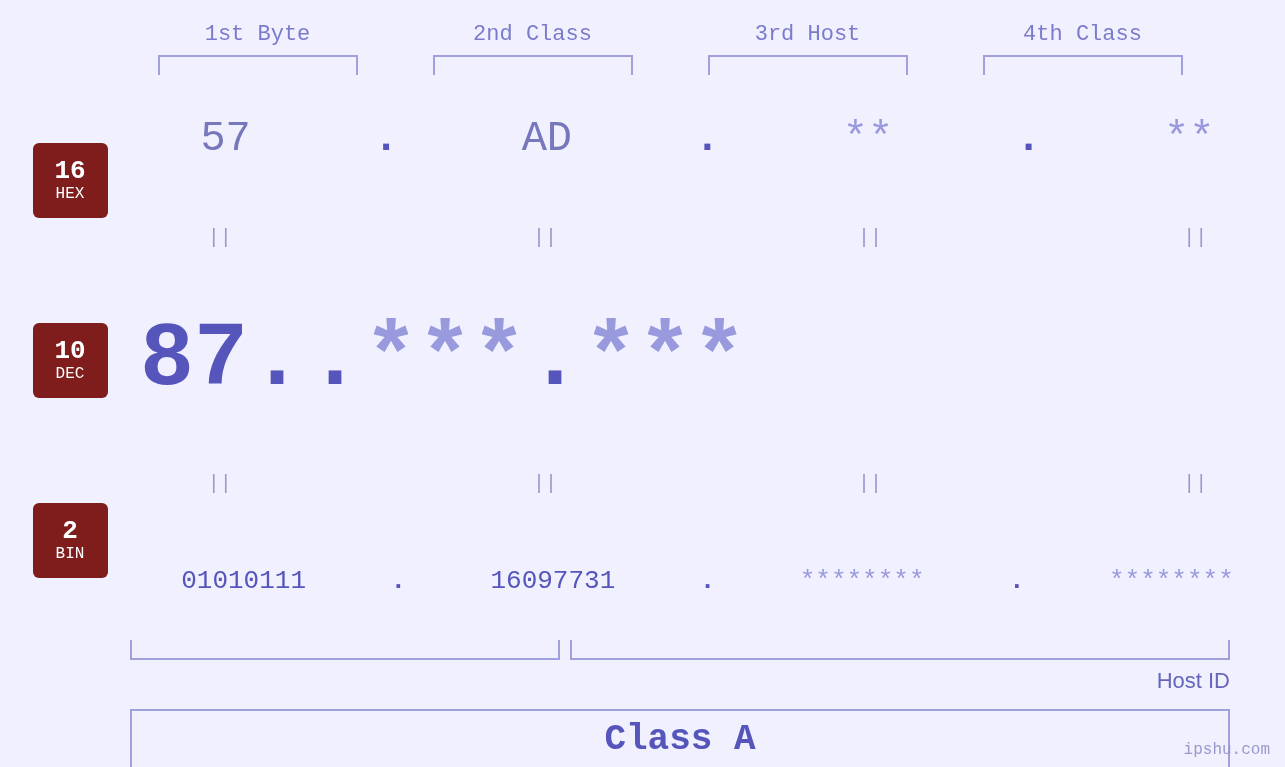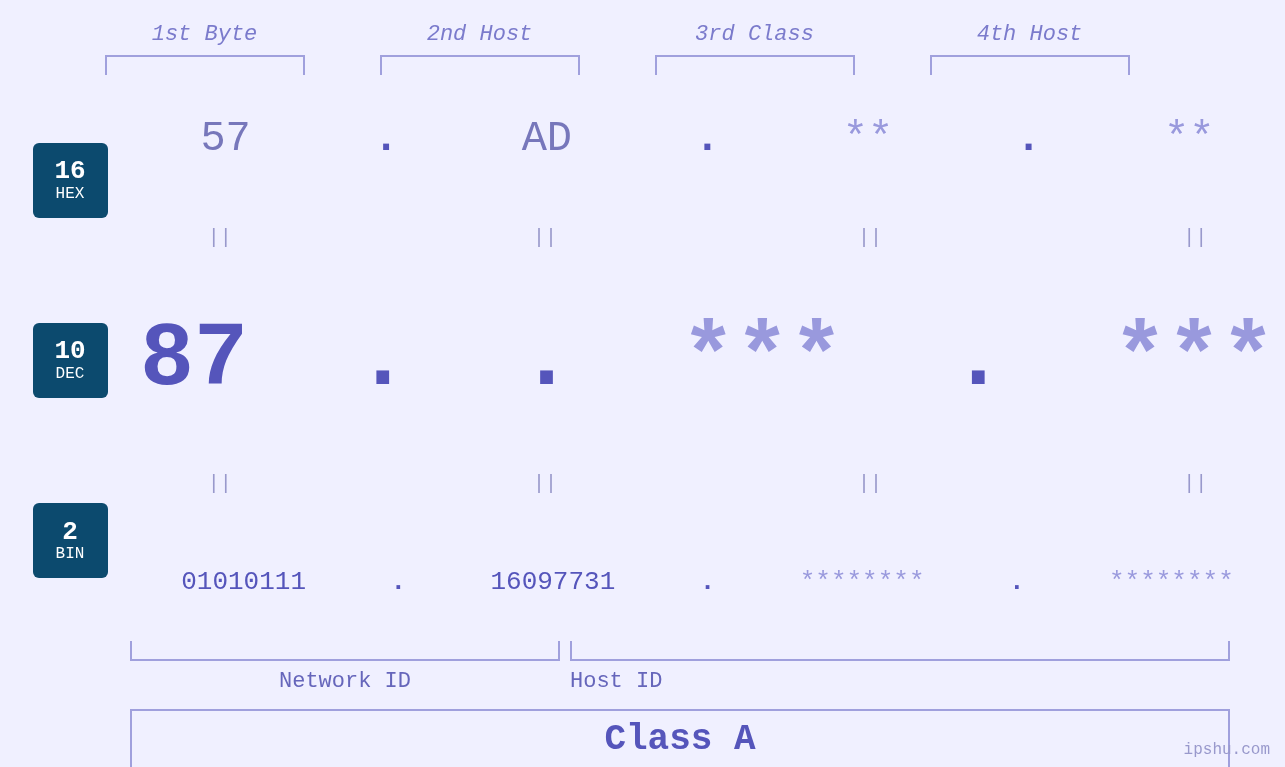--- a/index.html
+++ b/index.html
@@ -23,21 +23,21 @@
 
     .bracket-box {
       width: 200px;
       height: 20px;
       border: 2px solid #a0a0dd;
       border-bottom: none;
       position: relative;
     }
 
     .badge {
-      background: #0c4a6e;
+      background: #7f1d1d;
       color: white;
       width: 75px;
       height: 75px;
       border-radius: 6px;
       display: flex;
       flex-direction: column;
       align-items: center;
       justify-content: center;
       font-family: 'Courier New', Courier, monospace;
     }
@@ -116,26 +116,26 @@
       font-family: 'Courier New', Courier, monospace;
       text-align: center;
     }
 
   </style>
 </head>
 <body>
 
 <div class="full-layout">
 
-  <div style="display:flex; flex-direction:column; padding-left:67px; padding-top:22px; margin-bottom:5px;font-style:italic;">
+  <div style="display:flex; flex-direction:column; padding-left:120px; padding-top:22px; margin-bottom:5px;">
     <div style="display:flex; width:1100px; justify-content:space-around;">
       <div class="byte-label">1st Byte</div>
-      <div class="byte-label">2nd Host</div>
-      <div class="byte-label">3rd Class</div>
-      <div class="byte-label">4th Host</div>
+      <div class="byte-label">2nd Class</div>
+      <div class="byte-label">3rd Host</div>
+      <div class="byte-label">4th Class</div>
     </div>
     <div style="display:flex; width:1100px; justify-content:space-around; margin-top:8px;">
       <div class="bracket-box"></div>
       <div class="bracket-box"></div>
       <div class="bracket-box"></div>
       <div class="bracket-box"></div>
     </div>
   </div>
 
   <div style="display:flex; width:1285px; align-items:stretch; flex:1;">
@@ -170,21 +170,21 @@
       <div style="display:flex; align-items:center; justify-content:space-around; height:30px;">
         <span class="eq-sym">||</span>
         <span style="width:30px;"></span>
         <span class="eq-sym">||</span>
         <span style="width:30px;"></span>
         <span class="eq-sym">||</span>
         <span style="width:30px;"></span>
         <span class="eq-sym">||</span>
       </div>
 
-      <div style="display:flex; align-items:center; justify-content:space-between; height:120px;">
+      <div style="display:flex; align-items:center; justify-content:flex-start; height:120px;">
         <span class="cell-value dec-size">87</span>
         <span class="dot dec-dot">.</span>
         <span class="dot dec-dot">.</span>
         <span class="cell-value dec-size masked">***</span>
         <span class="dot dec-dot">.</span>
         <span class="cell-value dec-size masked">***</span>
       </div>
 
       <div style="display:flex; align-items:center; justify-content:space-around; height:30px;">
         <span class="eq-sym">||</span>
@@ -209,23 +209,22 @@
     </div>
   </div>
 
   <div style="display:flex; flex-direction:column; padding-left:130px;">
     <div style="display:flex; width:1100px;">
       <div style="width:430px; height:20px; border:2px solid #a0a0dd; border-top:none;"></div>
       <div style="width:10px;"></div>
       <div style="flex:1; height:20px; border:2px solid #a0a0dd; border-top:none;"></div>
     </div>
     <div style="display:flex; width:1100px; margin-top:8px;">
-      <div style="width:430px; text-align:center; color:#6666bb; font-size:22px; font-family:'Courier New',Courier,monospace;">Network ID</div>
       <div style="width:10px;"></div>
-      <div style="flex:1; text-align:left; color:#6666bb; font-size:22px; font-family:Liberation Mono, monospace;">Host ID</div>
+      <div style="flex:1; text-align:right; color:#6666bb; font-size:22px; font-family:Liberation Sans, sans-serif;">Host ID</div>
     </div>
   </div>
 
   <div style="padding-left:130px; padding-right:0; margin-top:15px; margin-bottom:0;">
     <div style="width:1100px; border:2px solid #a0a0dd; border-bottom:none; display:flex; align-items:center; justify-content:center; height:58px;">
       <span class="class-label">Class A</span>
     </div>
   </div>
 
   <div class="watermark">ipshu.com</div>

